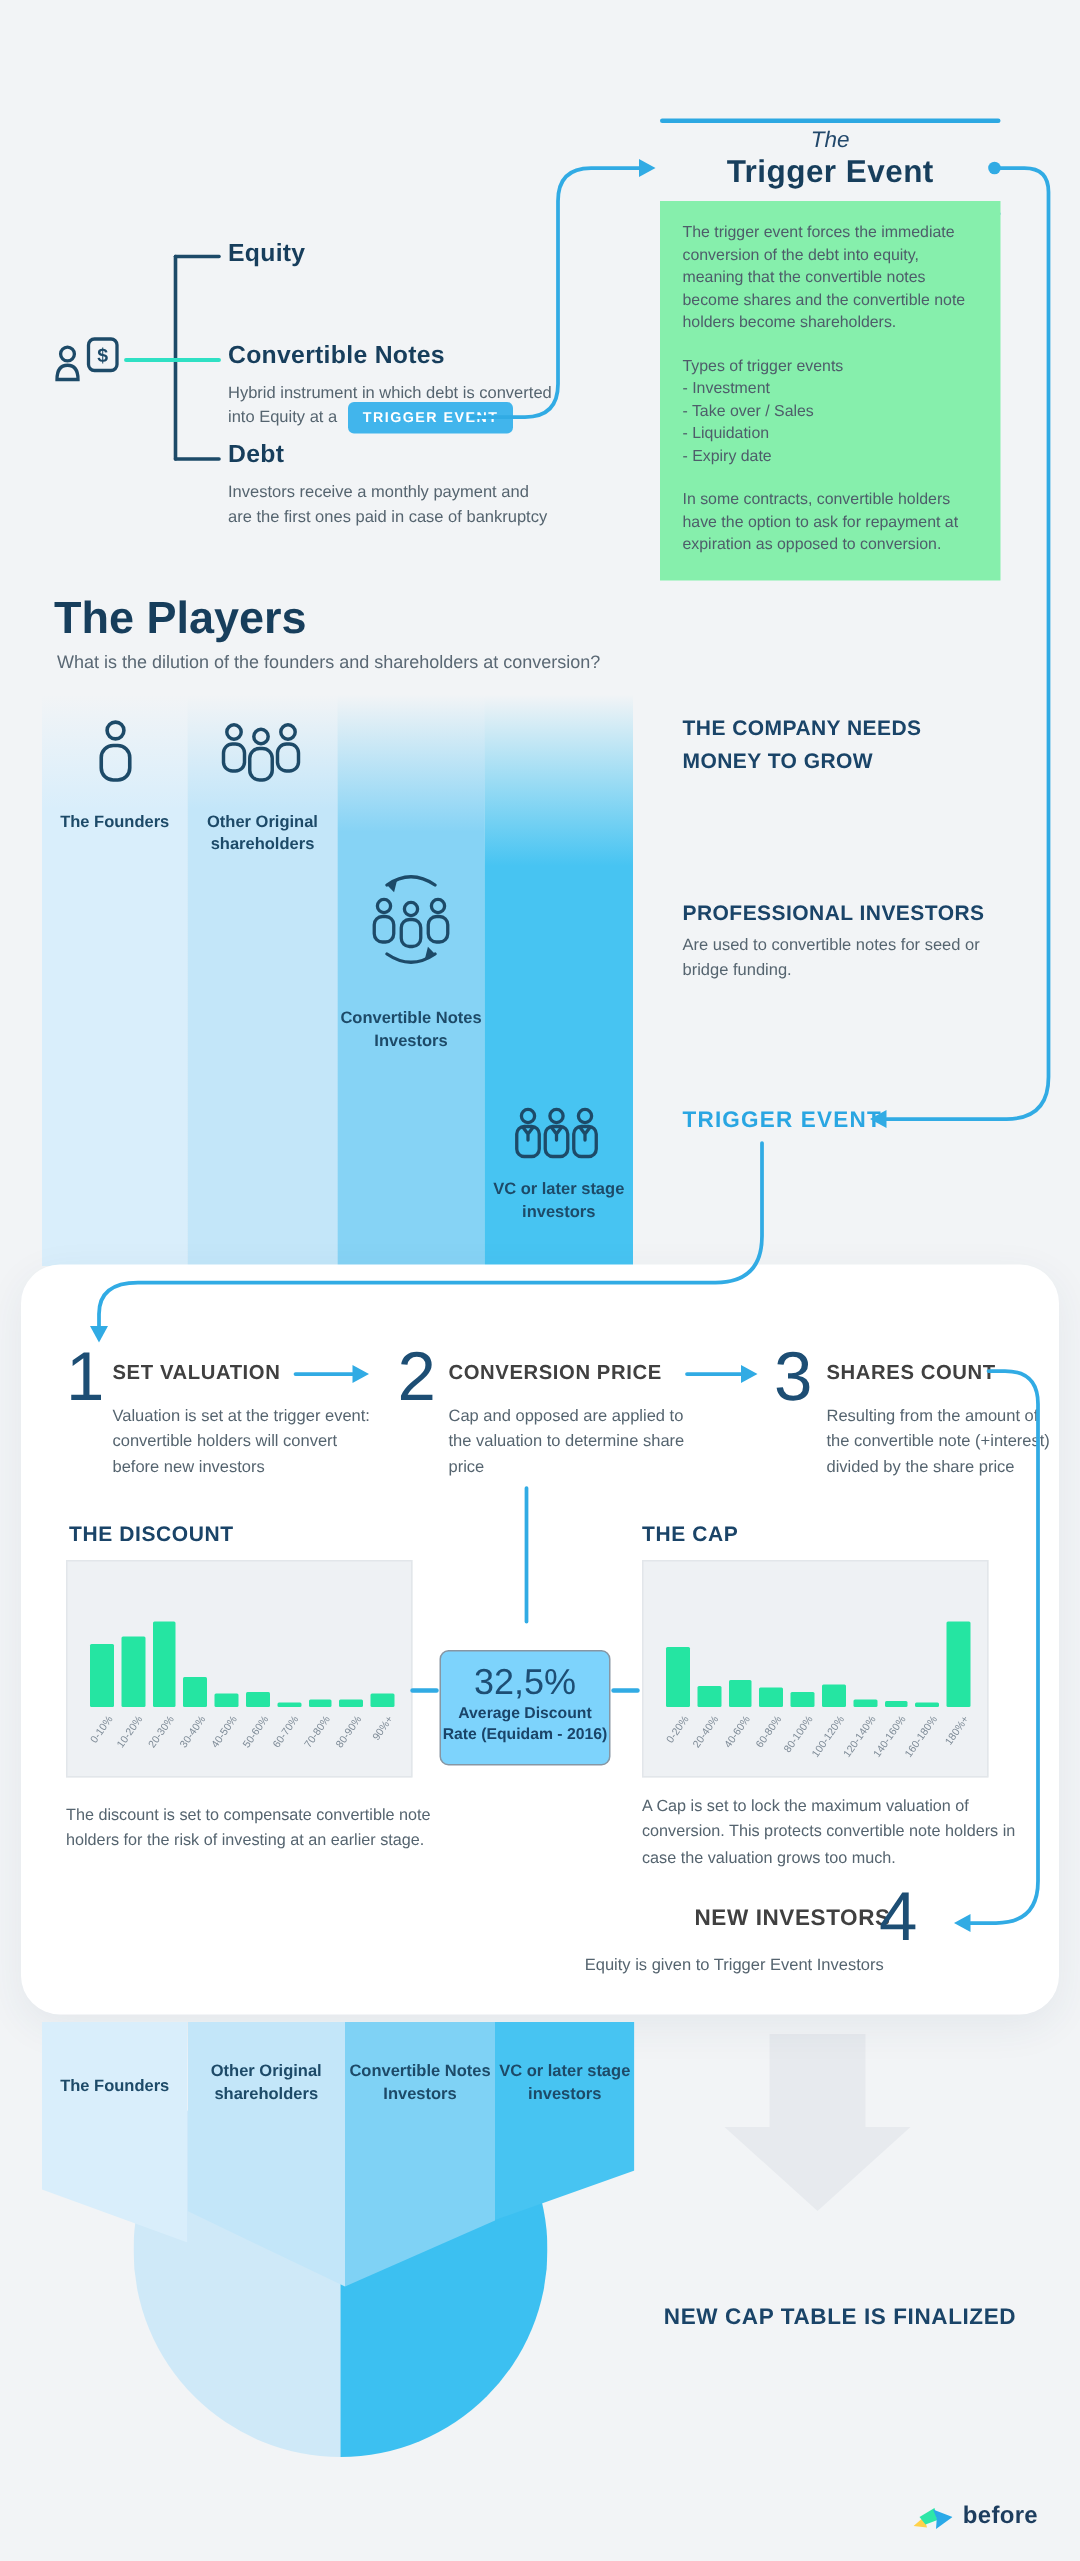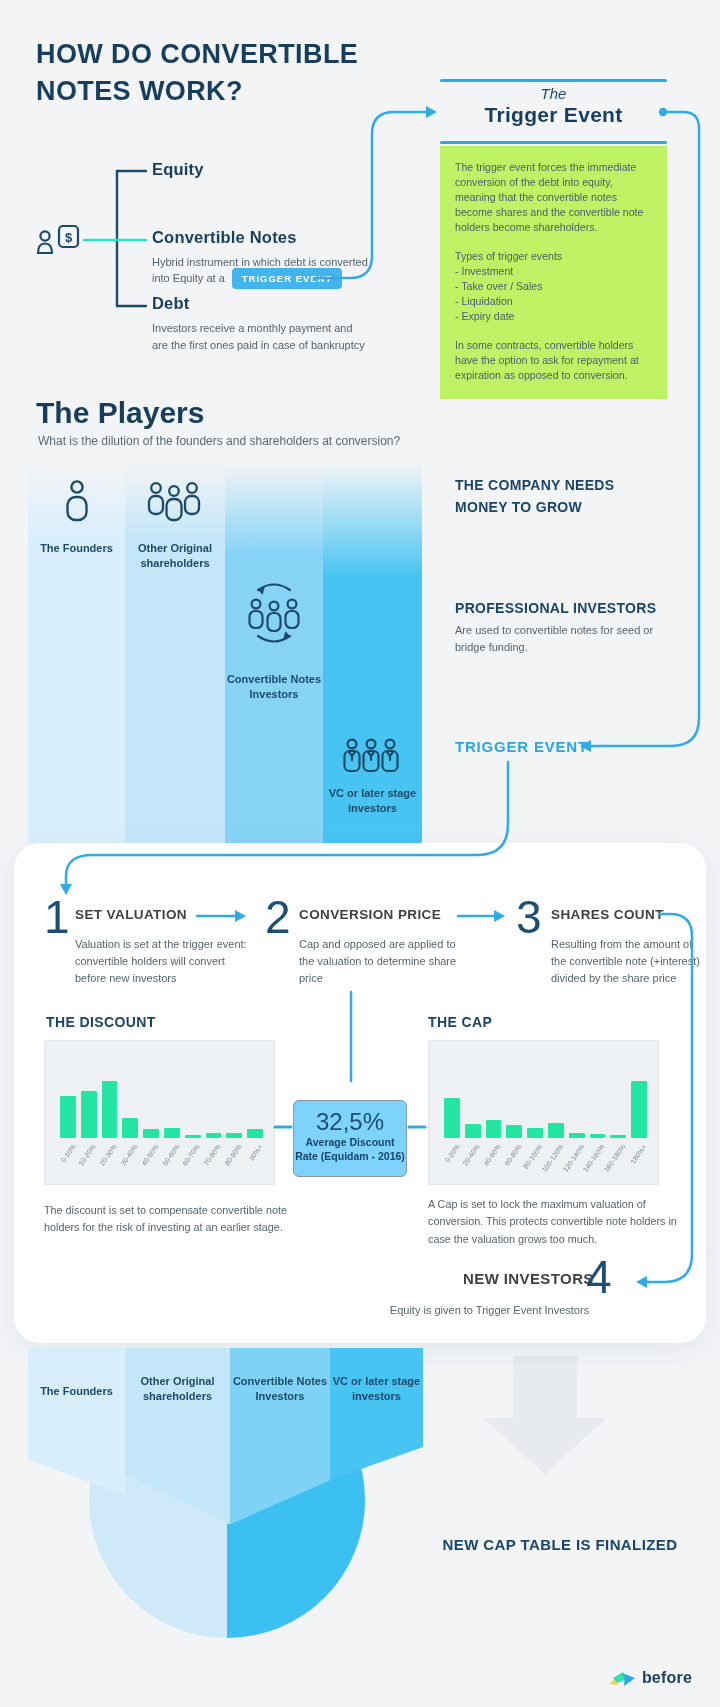--- a/index.html
+++ b/index.html
@@ -27,21 +27,21 @@
   .t-debt-desc  { left:152px; top:320px; width:260px; }
 
   
   .hline { height:3px; background:#2da8e2; border-radius:2px; }
   .tb-line1 { left:440px; top:79px;  width:227px; }
   .tb-line2 { left:440px; top:141px; width:227px; }
   .tb-pre   { left:440px; top:85px;  width:227px; text-align:center; font-style:italic;
               font-size:15px; color:#22486b; }
   .tb-title { left:440px; top:103px; width:227px; text-align:center; font-size:21px;
               font-weight:800; color:#173e5c; letter-spacing:.3px; }
-  .tb-body  { left:440px; top:146px; width:227px; background:#bef264; padding:14px 15px 16px;
+  .tb-body  { left:440px; top:134px; width:227px; background:#86efac; padding:14px 15px 16px;
               font-size:10.6px; line-height:1.42; color:#4e5d6a; }
   .tb-body .blk + .blk { margin-top:14px; }
 
   
   .players-title { left:36px; top:396px; font-size:30px; font-weight:800; color:#173e5c; }
   .players-sub   { left:38px; top:434px; font-size:12px; color:#5a6874; }
   .col { top:463px; height:381px; }
   .col1 { left:28px;  width:97px;  background:linear-gradient(180deg,rgba(217,238,251,0),#d9eefb 20%); }
   .col2 { left:125px; width:100px; background:linear-gradient(180deg,rgba(195,230,249,0),#c3e6f9 20%); }
   .col3 { left:225px; width:98px;  background:linear-gradient(180deg,rgba(134,211,245,0),#86d3f5 24%); }
@@ -122,24 +122,20 @@
   .logo-text { font-size:16px; font-weight:700; color:#1d3d5e; letter-spacing:.2px; }
 
   .overlay { left:0; top:0; z-index:30; pointer-events:none; }
   .icon-svg { z-index:3; }
 </style>
 </head>
 <body>
 
 <div class="stage">
 
-  <div class="abs main-title">
-    <div>HOW DO CONVERTIBLE</div>
-    <div>NOTES WORK?</div>
-  </div>
 
   <svg class="abs icon-svg" style="left:36px;top:224px;" width="46" height="32" viewBox="0 0 46 32">
     <g fill="none" stroke="#1d4a68" stroke-width="2.2" stroke-linecap="round">
       <circle cx="9" cy="12" r="4.6"></circle>
       <path d="M2,29 Q2,19.5 9,19.5 Q16,19.5 16,29 Z"></path>
       <rect x="23" y="2" width="19" height="21" rx="4"></rect>
     </g>
     <text x="32.5" y="17.5" font-size="13" font-weight="bold" fill="#1d4a68" text-anchor="middle">$</text>
   </svg>
 

